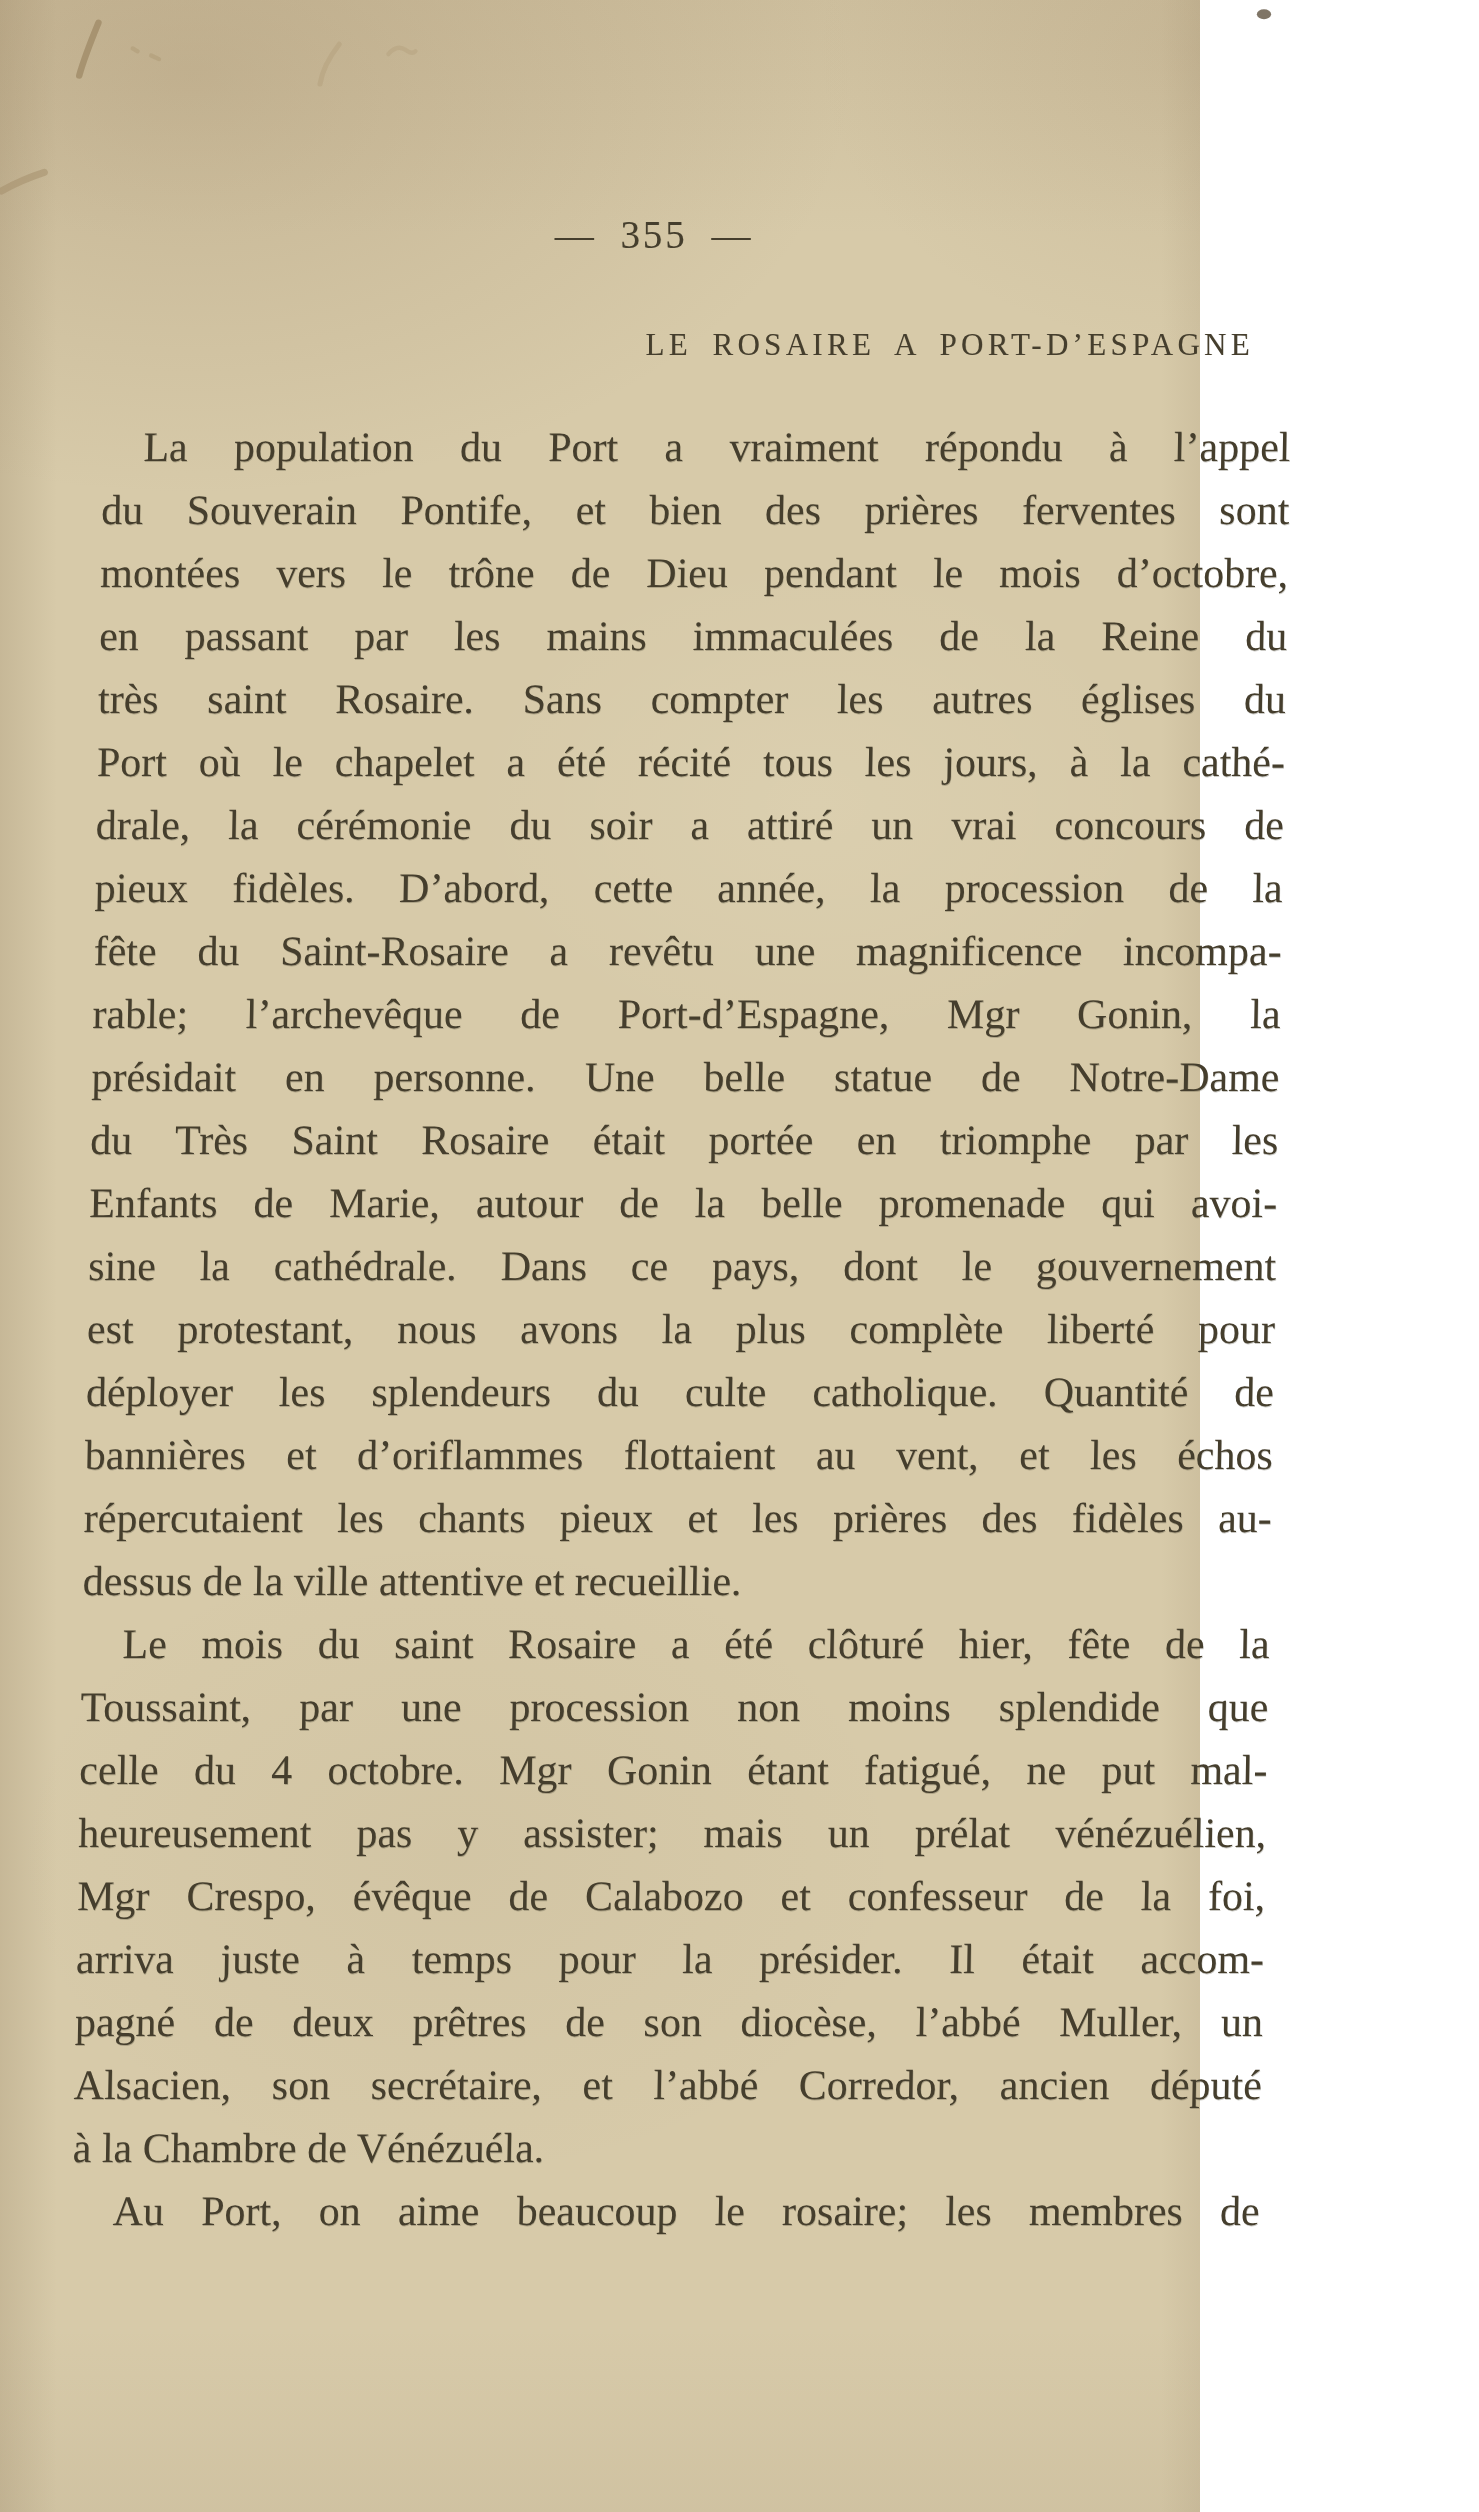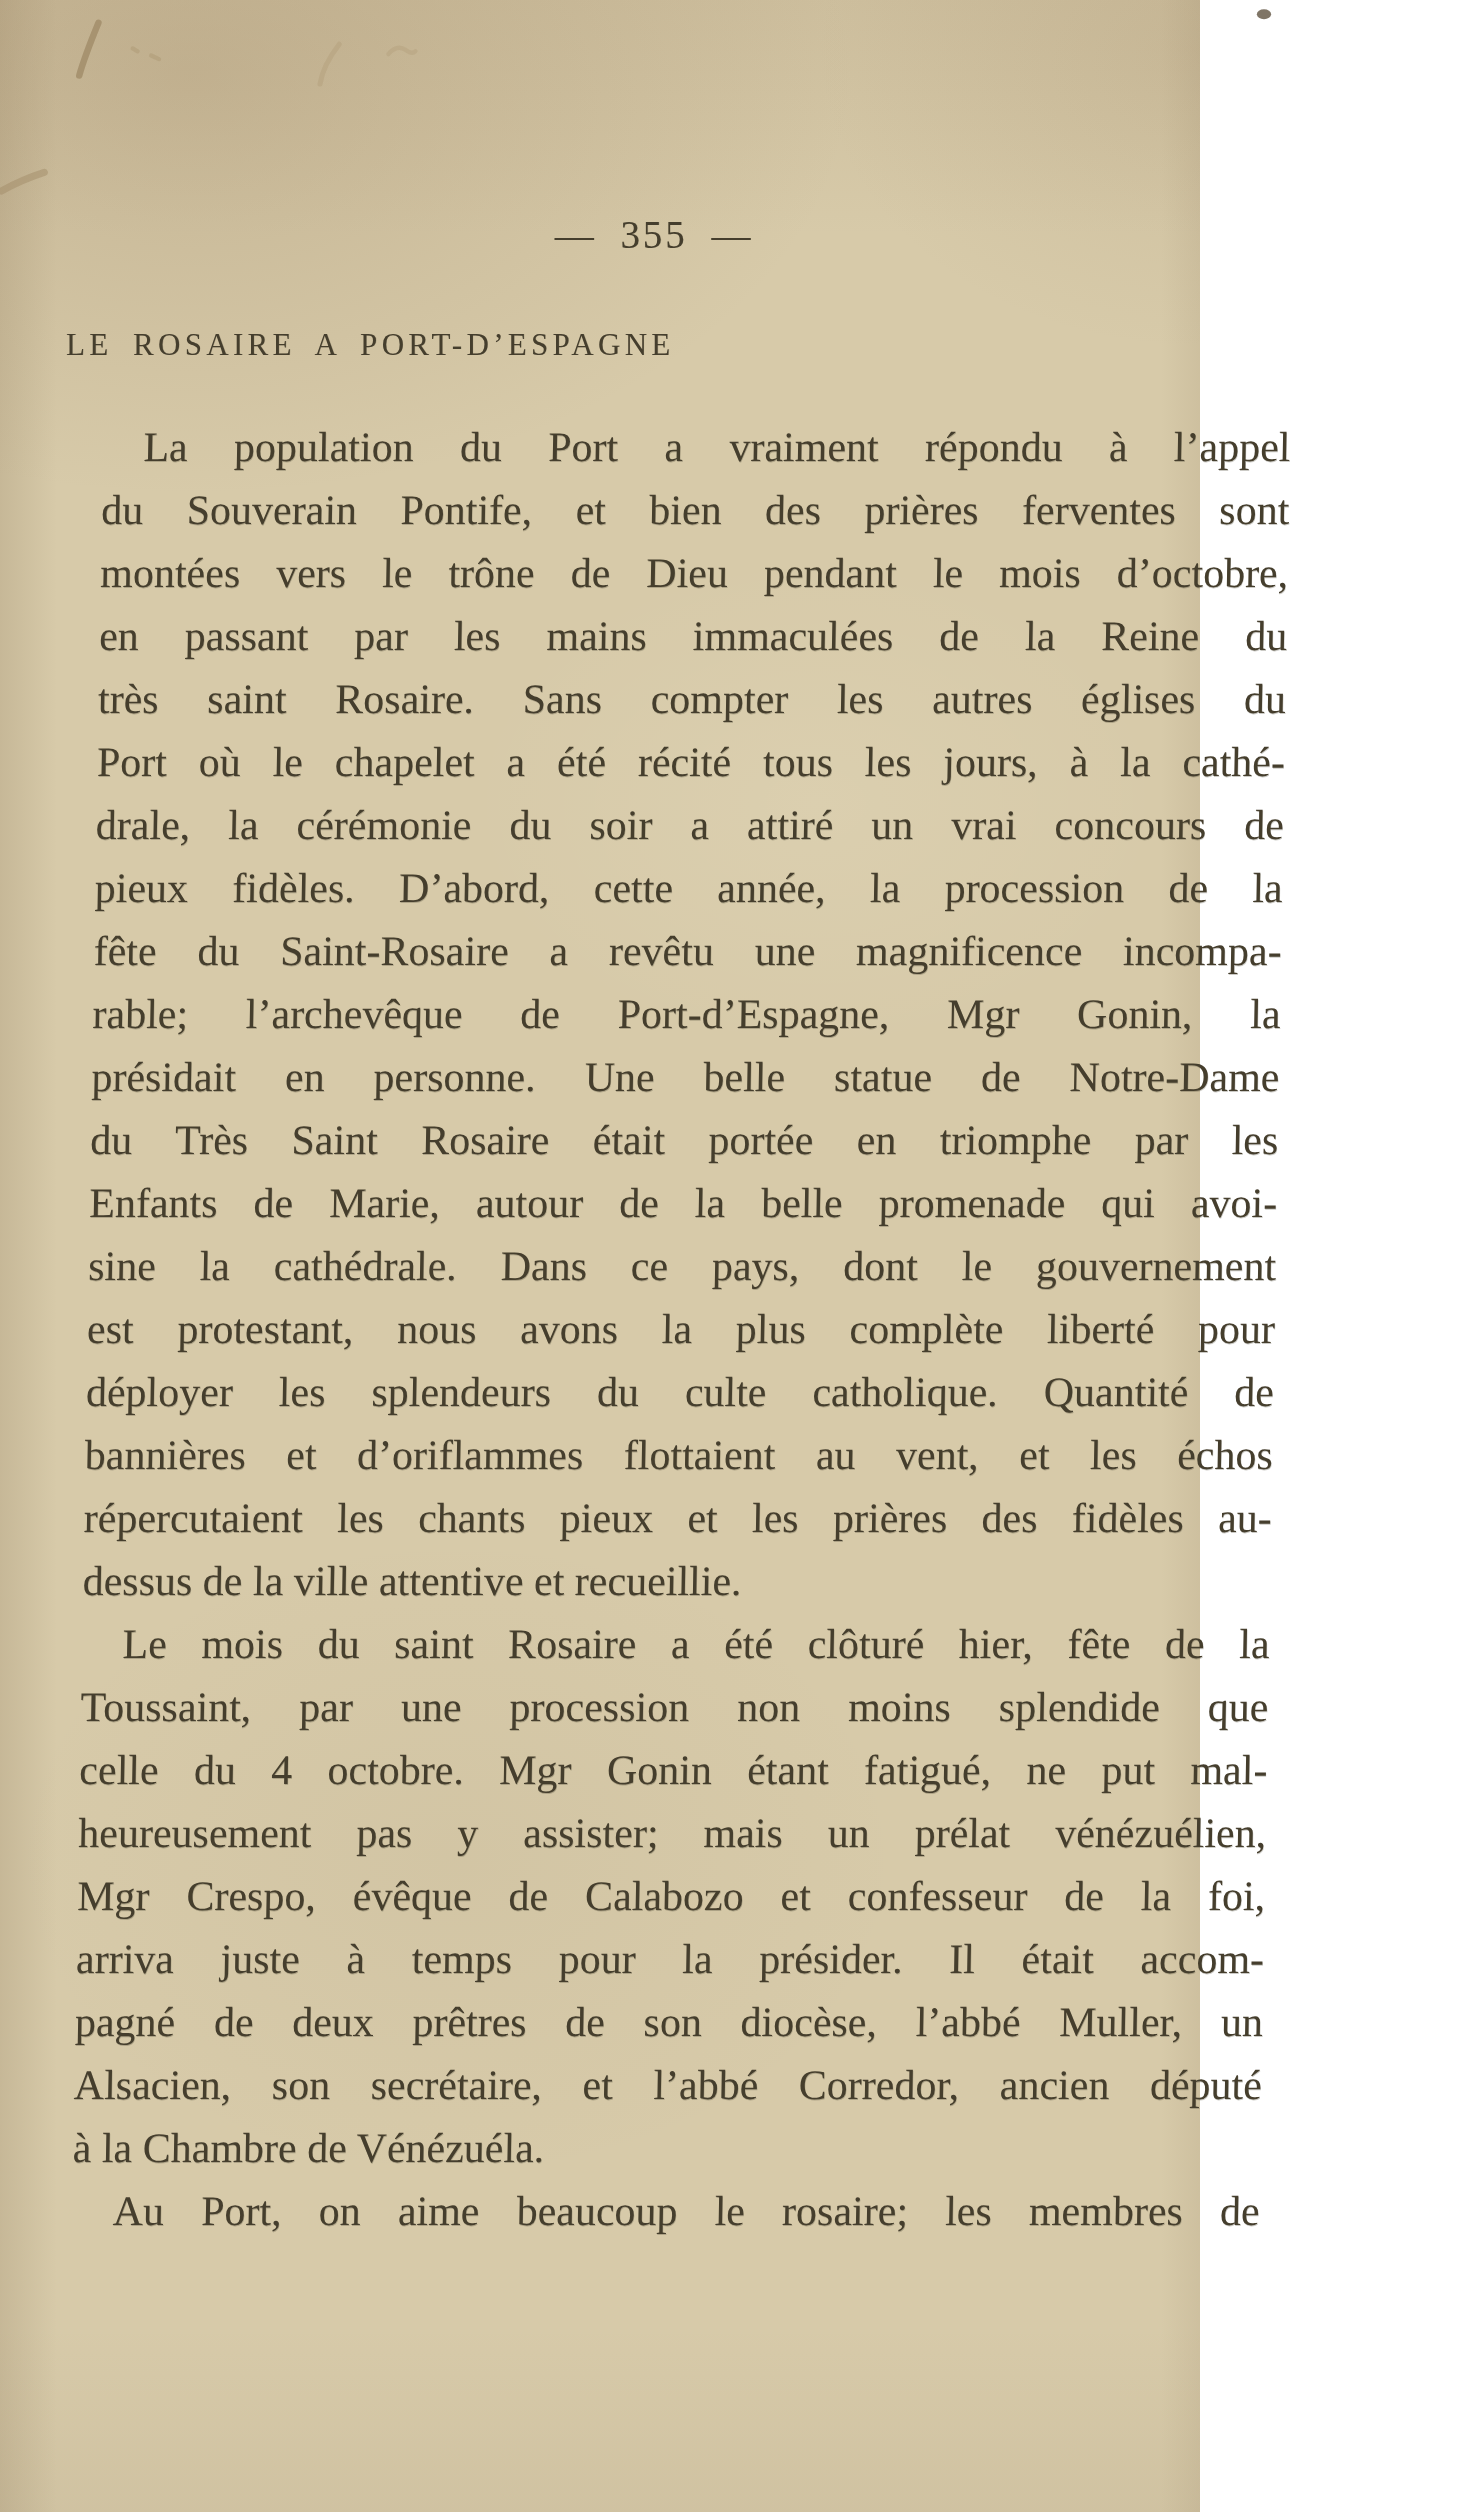--- a/index.html
+++ b/index.html
@@ -45,21 +45,21 @@
     left: 103px;
     top: 322px;
     width: 1188px;
     height: 46px;
     line-height: 46px;
     margin: 0;
     font-size: 31px;
     font-weight: normal;
     letter-spacing: 4.3px;
     word-spacing: 8.5px;
-    text-align: left;
+    text-align: right;
     transform: translateX(-37px);
     text-shadow: 0.4px 0.4px 0 rgba(69,63,46,0.25);
   }
   .text-block {
     position: absolute;
     left: 103px;
     top: 416px;
     width: 1188px;
     transform: skewX(-1deg);
     transform-origin: 0 0;

